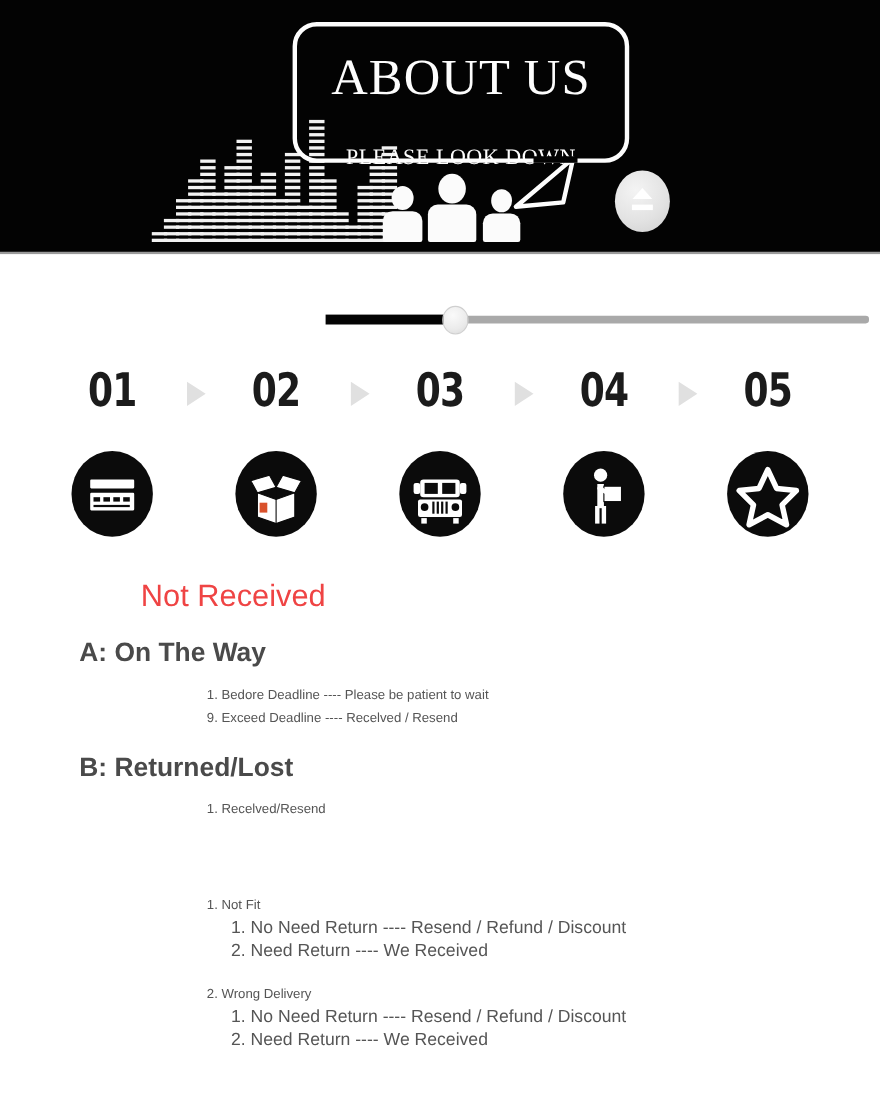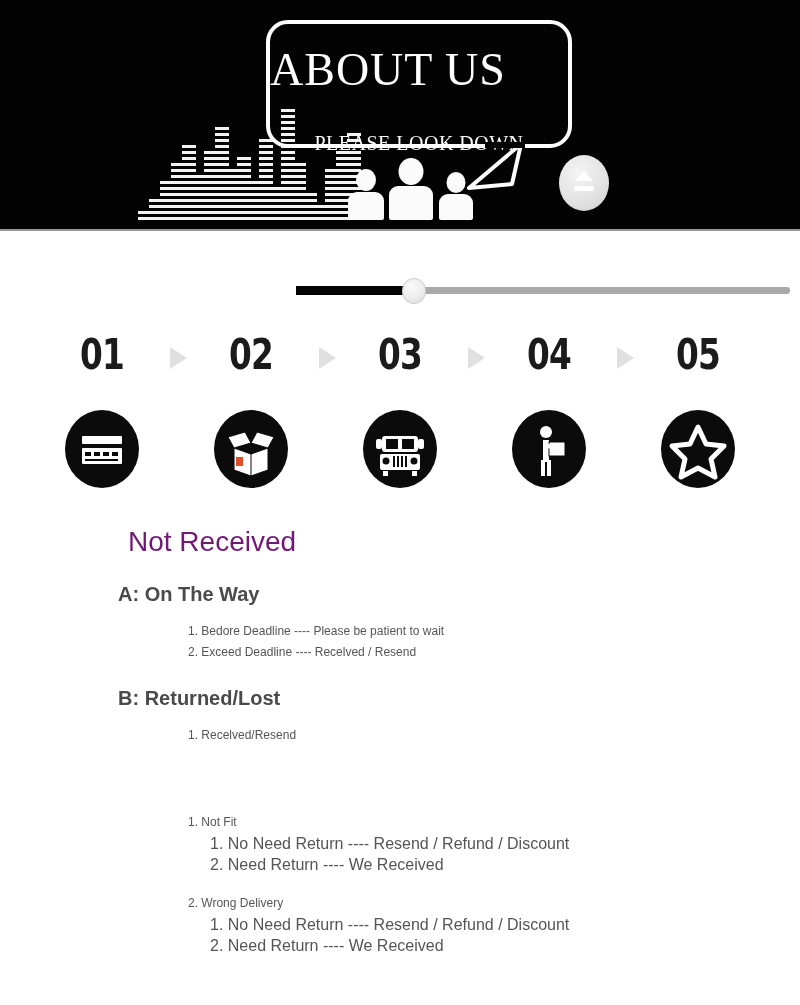--- a/index.html
+++ b/index.html
@@ -36,21 +36,21 @@
     left: 266px; top: 20px;
     width: 306px; height: 128px;
     border: 4px solid #fdfdfd;
     border-radius: 22px;
     box-sizing: border-box;
     background: transparent;
   }
   .bubble-title {
     position: absolute;
     left: 0; right: 0; top: 22px;
-    text-align: left;
+    text-align: center;
     color: #fdfdfd;
     font-family: "Liberation Serif", serif;
     font-size: 46px;
     line-height: 48px;
     letter-spacing: 1px;
     white-space: nowrap;
   }
   .bubble-sub {
     position: absolute;
     left: 0; right: 0; top: 108px;
@@ -193,34 +193,34 @@
   }
   .step-circle svg { display: block; }
 
   
   .content {
     position: absolute;
     left: 0; top: 525px;
     width: 800px;
   }
   .h-main {
-    color: #701a75;
+    color: #ef4444;
     font-size: 28px;
     line-height: 34px;
     font-weight: normal;
     margin: 0;
     padding-left: 128px;
   }
   .h-sub {
     color: #4a4a4a;
-    font-size: 20px;
+    font-size: 24px;
     line-height: 26px;
     font-weight: bold;
     margin: 0;
-    padding-left: 118px;
+    padding-left: 72px;
   }
   .li-1 {
     color: #555555;
     font-size: 12px;
     line-height: 21px;
     padding-left: 188px;
     white-space: nowrap;
   }
   .li-2 {
     color: #555555;
@@ -578,21 +578,21 @@
     <div class="step-arrow" style="left: 468px;"></div>
     <div class="step-arrow" style="left: 617px;"></div>
   </div>
 
 <div class="content" id="content">
     <div class="h-main">Not Received</div>
     <div class="sp-22"></div>
     <div class="h-sub">A: On The Way</div>
     <div class="sp-14"></div>
     <div class="li-1">1. Bedore Deadline ---- Please be patient to wait</div>
-    <div class="li-1">2. Exceed Deadline ---- Recelved / Resend</div>
+    <div class="li-1">9. Exceed Deadline ---- Recelved / Resend</div>
     <div class="sp-22"></div>
     <div class="h-sub">B: Returned/Lost</div>
     <div class="sp-14"></div>
     <div class="li-1">1. Recelved/Resend</div>
     <div class="sp-30"></div>
     <div class="sp-22"></div>
     <div class="sp-14"></div>
     <div class="li-1">1. Not Fit</div>
     <div class="li-2">1. No Need  Return ---- Resend / Refund / Discount</div>
     <div class="li-2">2. Need  Return ---- We Received</div>

